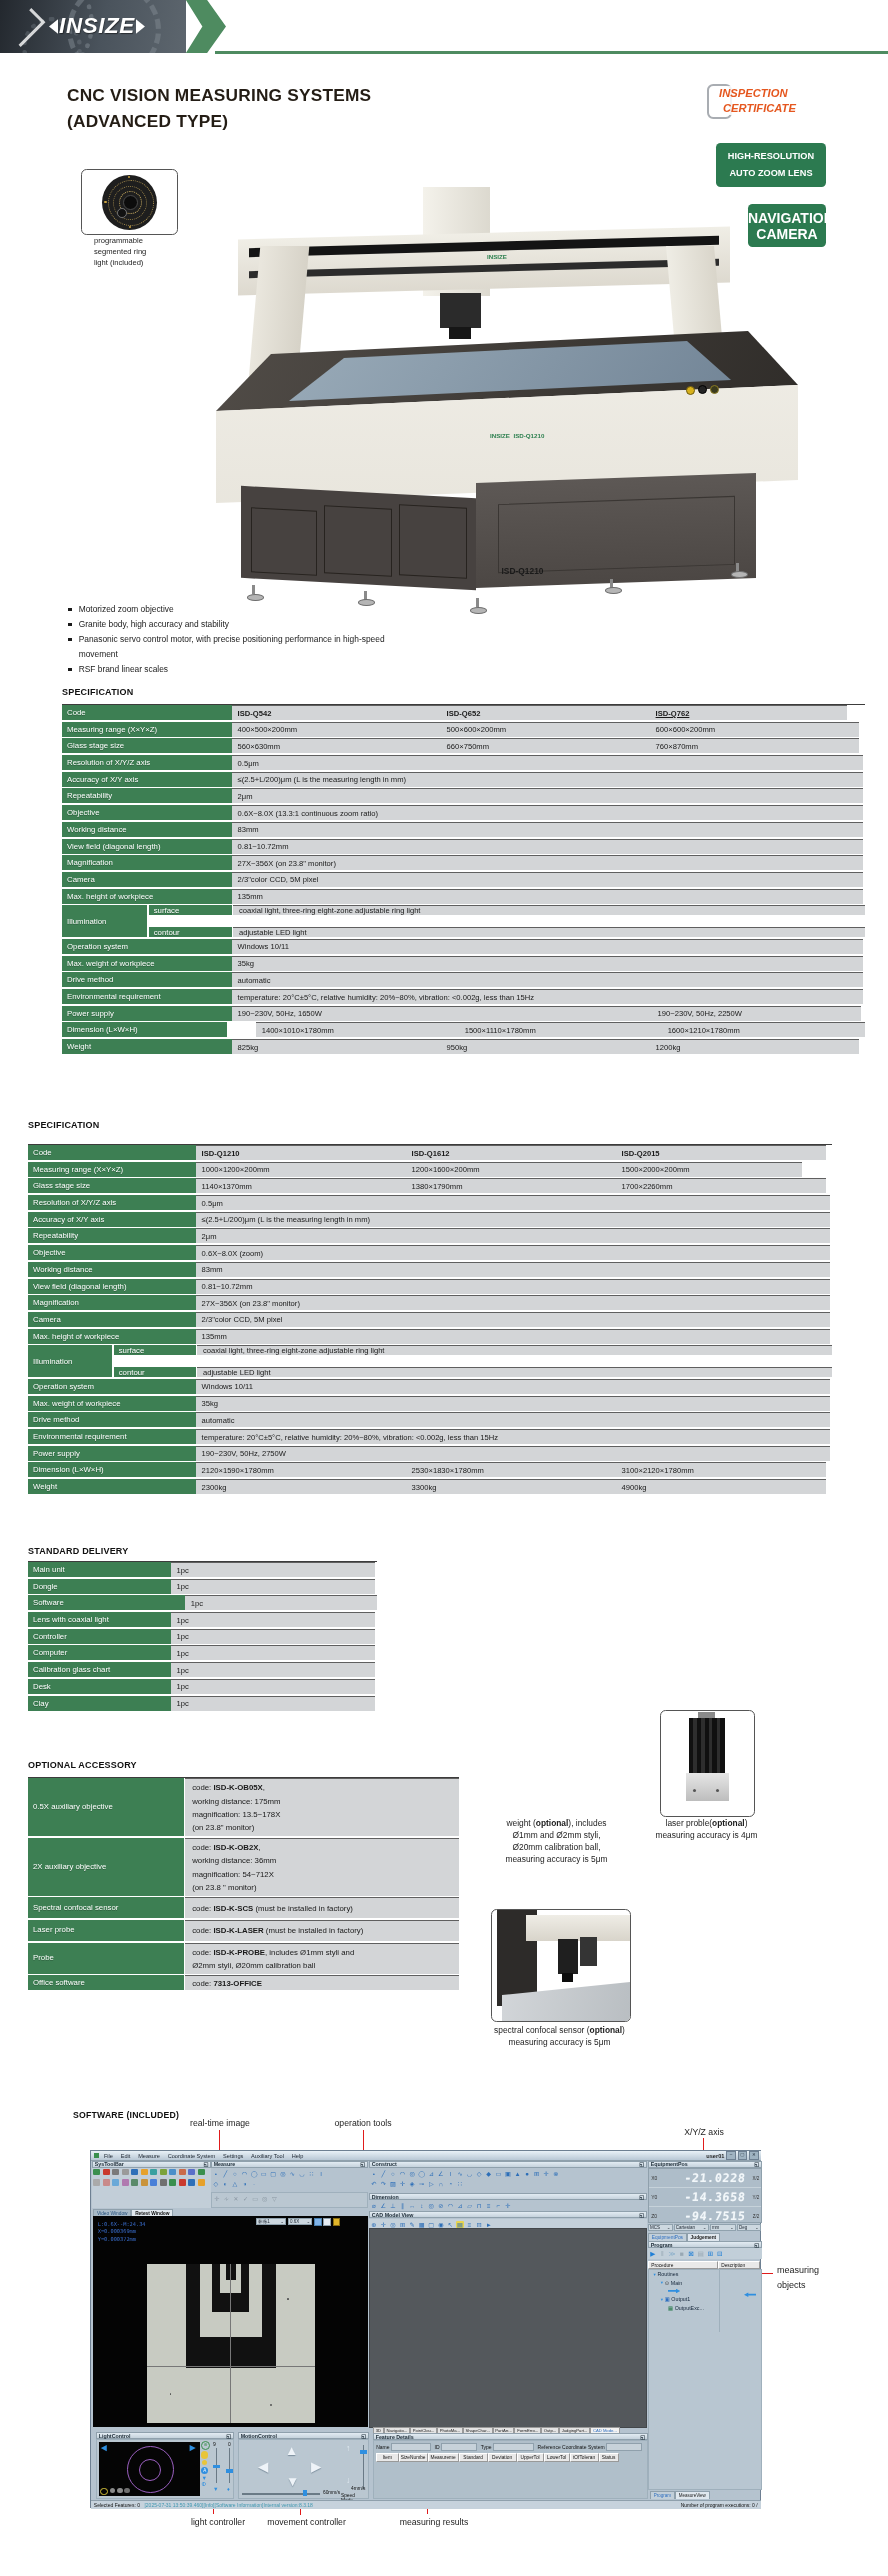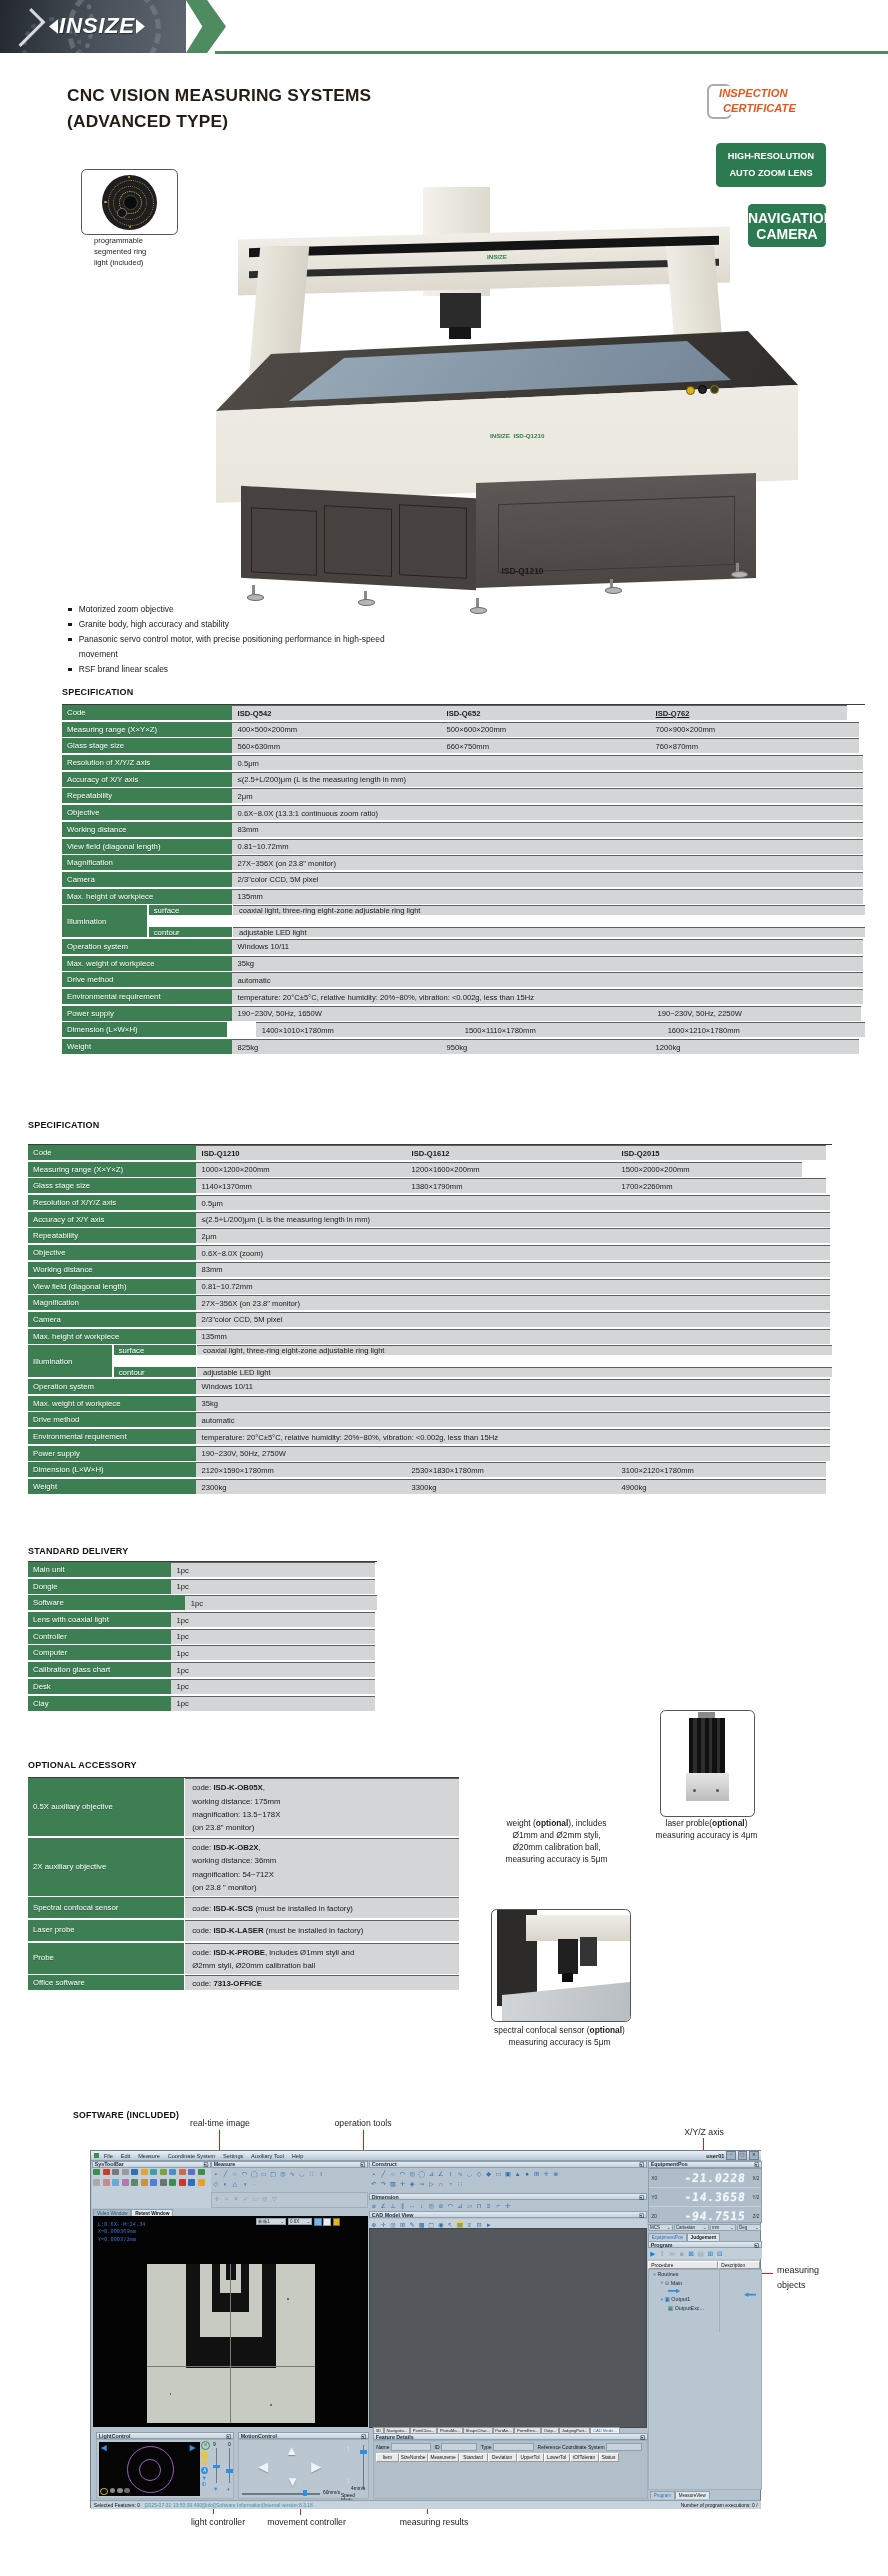--- a/index.html
+++ b/index.html
@@ -188,21 +188,21 @@
           <b>ISD-Q652</b>
         </div>
         <div class="sp-val" style="width: 197px; text-decoration: underline;">
           <b>ISD-Q762</b>
         </div>
       </div>
       <div class="sp-row">
         <div class="sp-lab" style="width: 170px;">Measuring range (X×Y×Z)</div>
         <div class="sp-val" style="width: 209px;">400×500×200mm</div>
         <div class="sp-val" style="width: 209px;">500×600×200mm</div>
-        <div class="sp-val" style="width: 209px;">700×900×200mm</div>
+        <div class="sp-val" style="width: 209px;">600×600×200mm</div>
       </div>
       <div class="sp-row">
         <div class="sp-lab" style="width: 170px;">Glass stage size</div>
         <div class="sp-val" style="width: 209px;">560×630mm</div>
         <div class="sp-val" style="width: 209px;">660×750mm</div>
         <div class="sp-val" style="width: 209px;">760×870mm</div>
       </div>
       <div class="sp-row">
         <div class="sp-lab" style="width: 170px;">Resolution of X/Y/Z axis</div>
         <div class="sp-val" style="width: 631px;">0.5μm</div>

